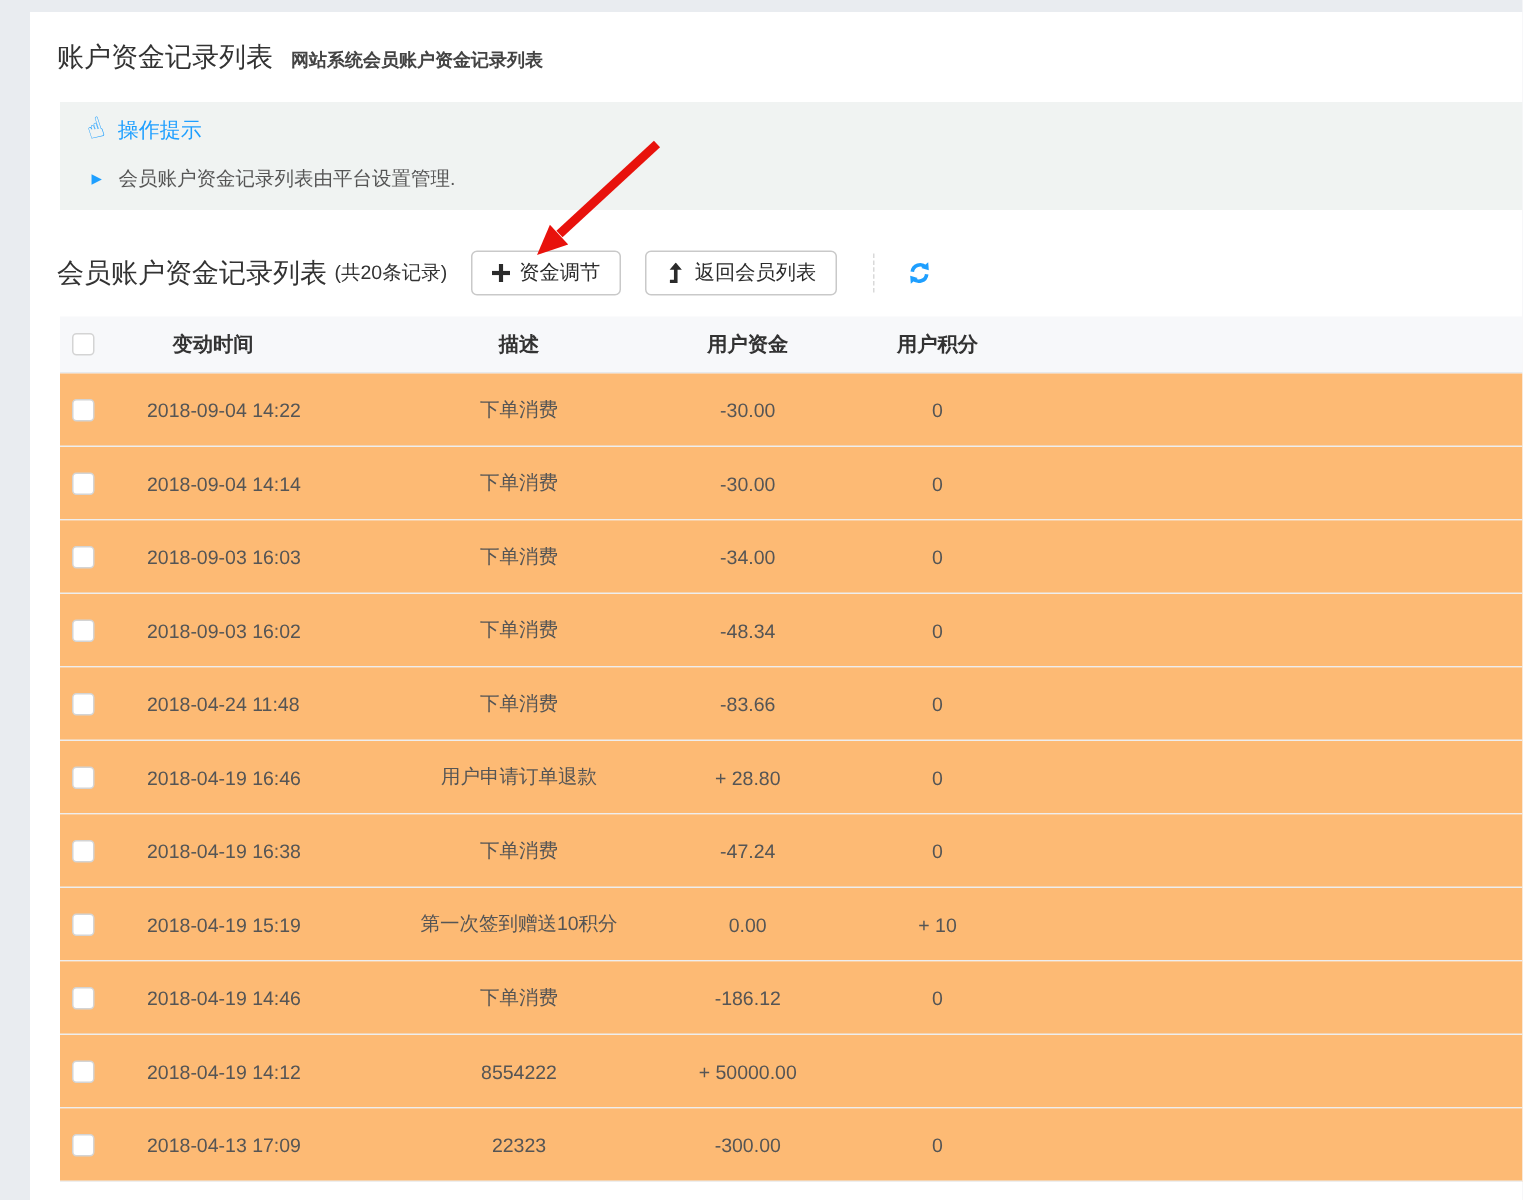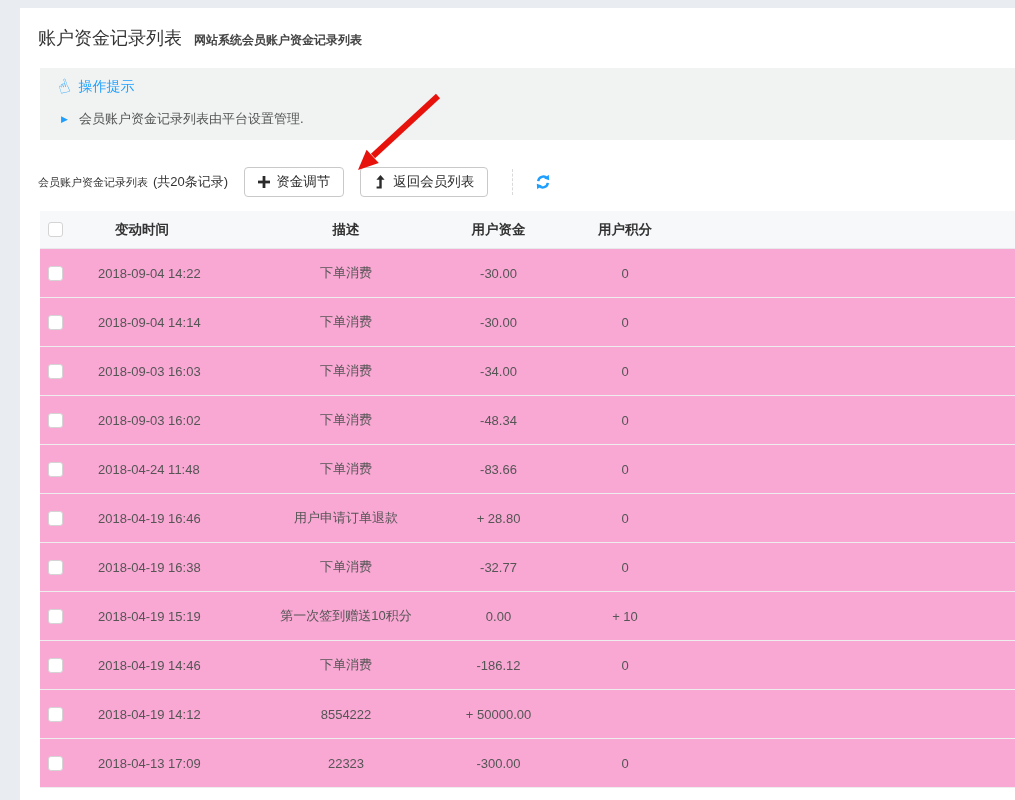--- a/index.html
+++ b/index.html
@@ -28,42 +28,42 @@
     color:#1E9FFF; font-size:19px; line-height:19px;
     display:inline-block; transform:rotate(-18deg);
   }
   .tip-title { color:#1E9FFF; font-size:14px; margin-left:9px; }
   .tip-item { position:absolute; left:21px; top:42px; display:flex; align-items:center; }
   .bullet { color:#1E9FFF; font-size:9px; line-height:9px; }
   .tip-text { color:#555; font-size:13px; margin-left:11px; }
 
   
   .toolbar { position:absolute; left:18px; right:0; top:158px; height:32px; display:flex; align-items:center; }
-  .list-title { font-size:11px; color:#333; white-space:nowrap; }
+  .list-title { font-size:18px; color:#333; white-space:nowrap; }
   .count { font-size:13px; color:#333; margin-left:5px; white-space:nowrap; }
   .btn {
     height:30px; margin-left:16px; padding:0 13px;
     background:#fff; border:1px solid #c9c9c9; border-radius:4px;
     display:inline-flex; align-items:center; gap:6px;
     font-size:13.5px; color:#2b2b2b; cursor:pointer; white-space:nowrap;
     font-family:Liberation Serif, serif;
   }
   .btn svg { display:block; }
   .v-divider { height:26px; border-left:1px dashed #d9d9d9; margin-left:24px; }
   .refresh-btn { margin-left:22px; cursor:pointer; display:inline-flex; }
 
   
   .table { position:absolute; left:20px; right:0; top:203px; }
   .thead {
     display:flex; height:38px; background:#f7f8fa;
     border-bottom:1px solid #e7e9eb; align-items:center;
     font-size:13.5px; font-weight:700; color:#333;
   }
   .trow {
-    display:flex; height:49px; background:#f9a8d4;
+    display:flex; height:49px; background:#fdba74;
     border-bottom:1px solid #eeeeee; align-items:center;
     font-size:13px; color:#555;
   }
   .col { display:flex; align-items:center; height:100%; white-space:nowrap; }
   .c0 { width:48px; padding-left:8px; }
   .c1 { width:192px; padding-left:10px; }
   .thead .c1 { padding-left:27px;font-family:Liberation Serif, serif; }
   .c2 { width:132px; justify-content:center; }
   .c3 { width:173px; justify-content:center; }
   .c4 { width:80px; justify-content:center; }
@@ -204,21 +204,21 @@
           <div class="col c3">+ 28.80</div>
           <div class="col c4">0</div>
           <div class="col c5"></div>
         </div>
         <div class="trow">
           <div class="col c0">
             <span class="checkbox"></span>
           </div>
           <div class="col c1">2018-04-19 16:38</div>
           <div class="col c2">下单消费</div>
-          <div class="col c3">-32.77</div>
+          <div class="col c3">-47.24</div>
           <div class="col c4">0</div>
           <div class="col c5"></div>
         </div>
         <div class="trow">
           <div class="col c0">
             <span class="checkbox"></span>
           </div>
           <div class="col c1">2018-04-19 15:19</div>
           <div class="col c2">第一次签到赠送10积分</div>
           <div class="col c3">0.00</div>

